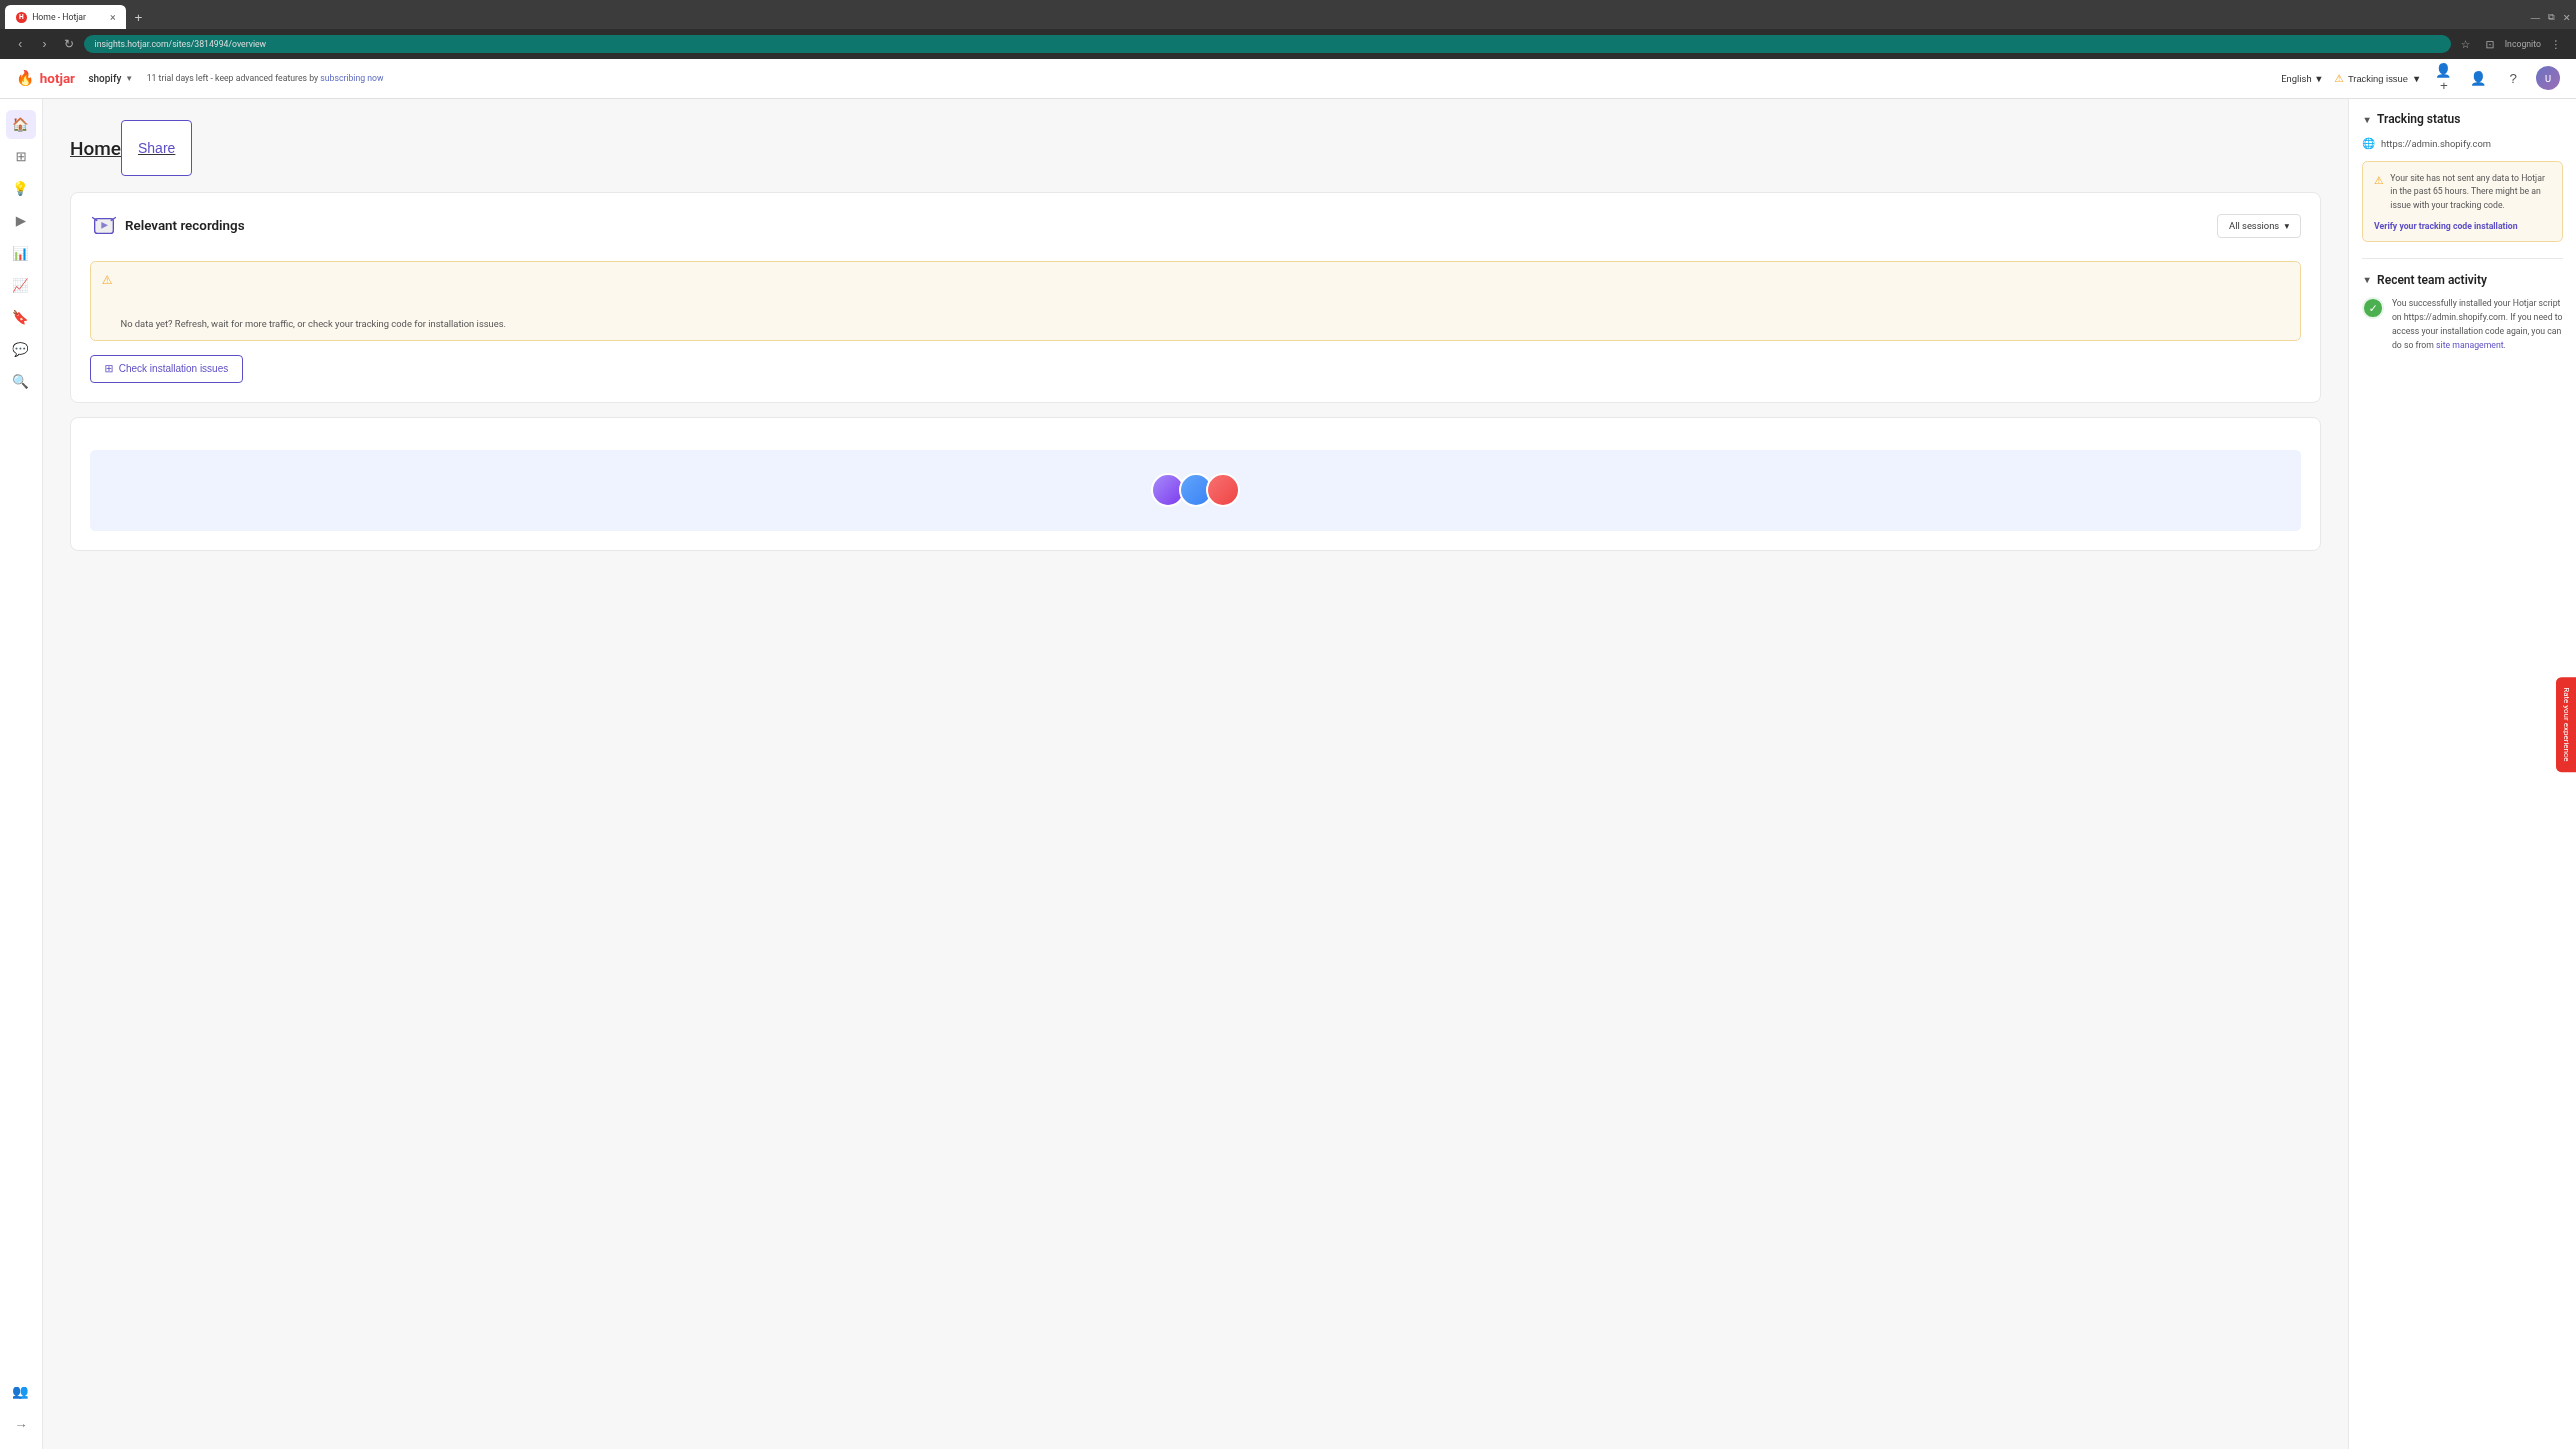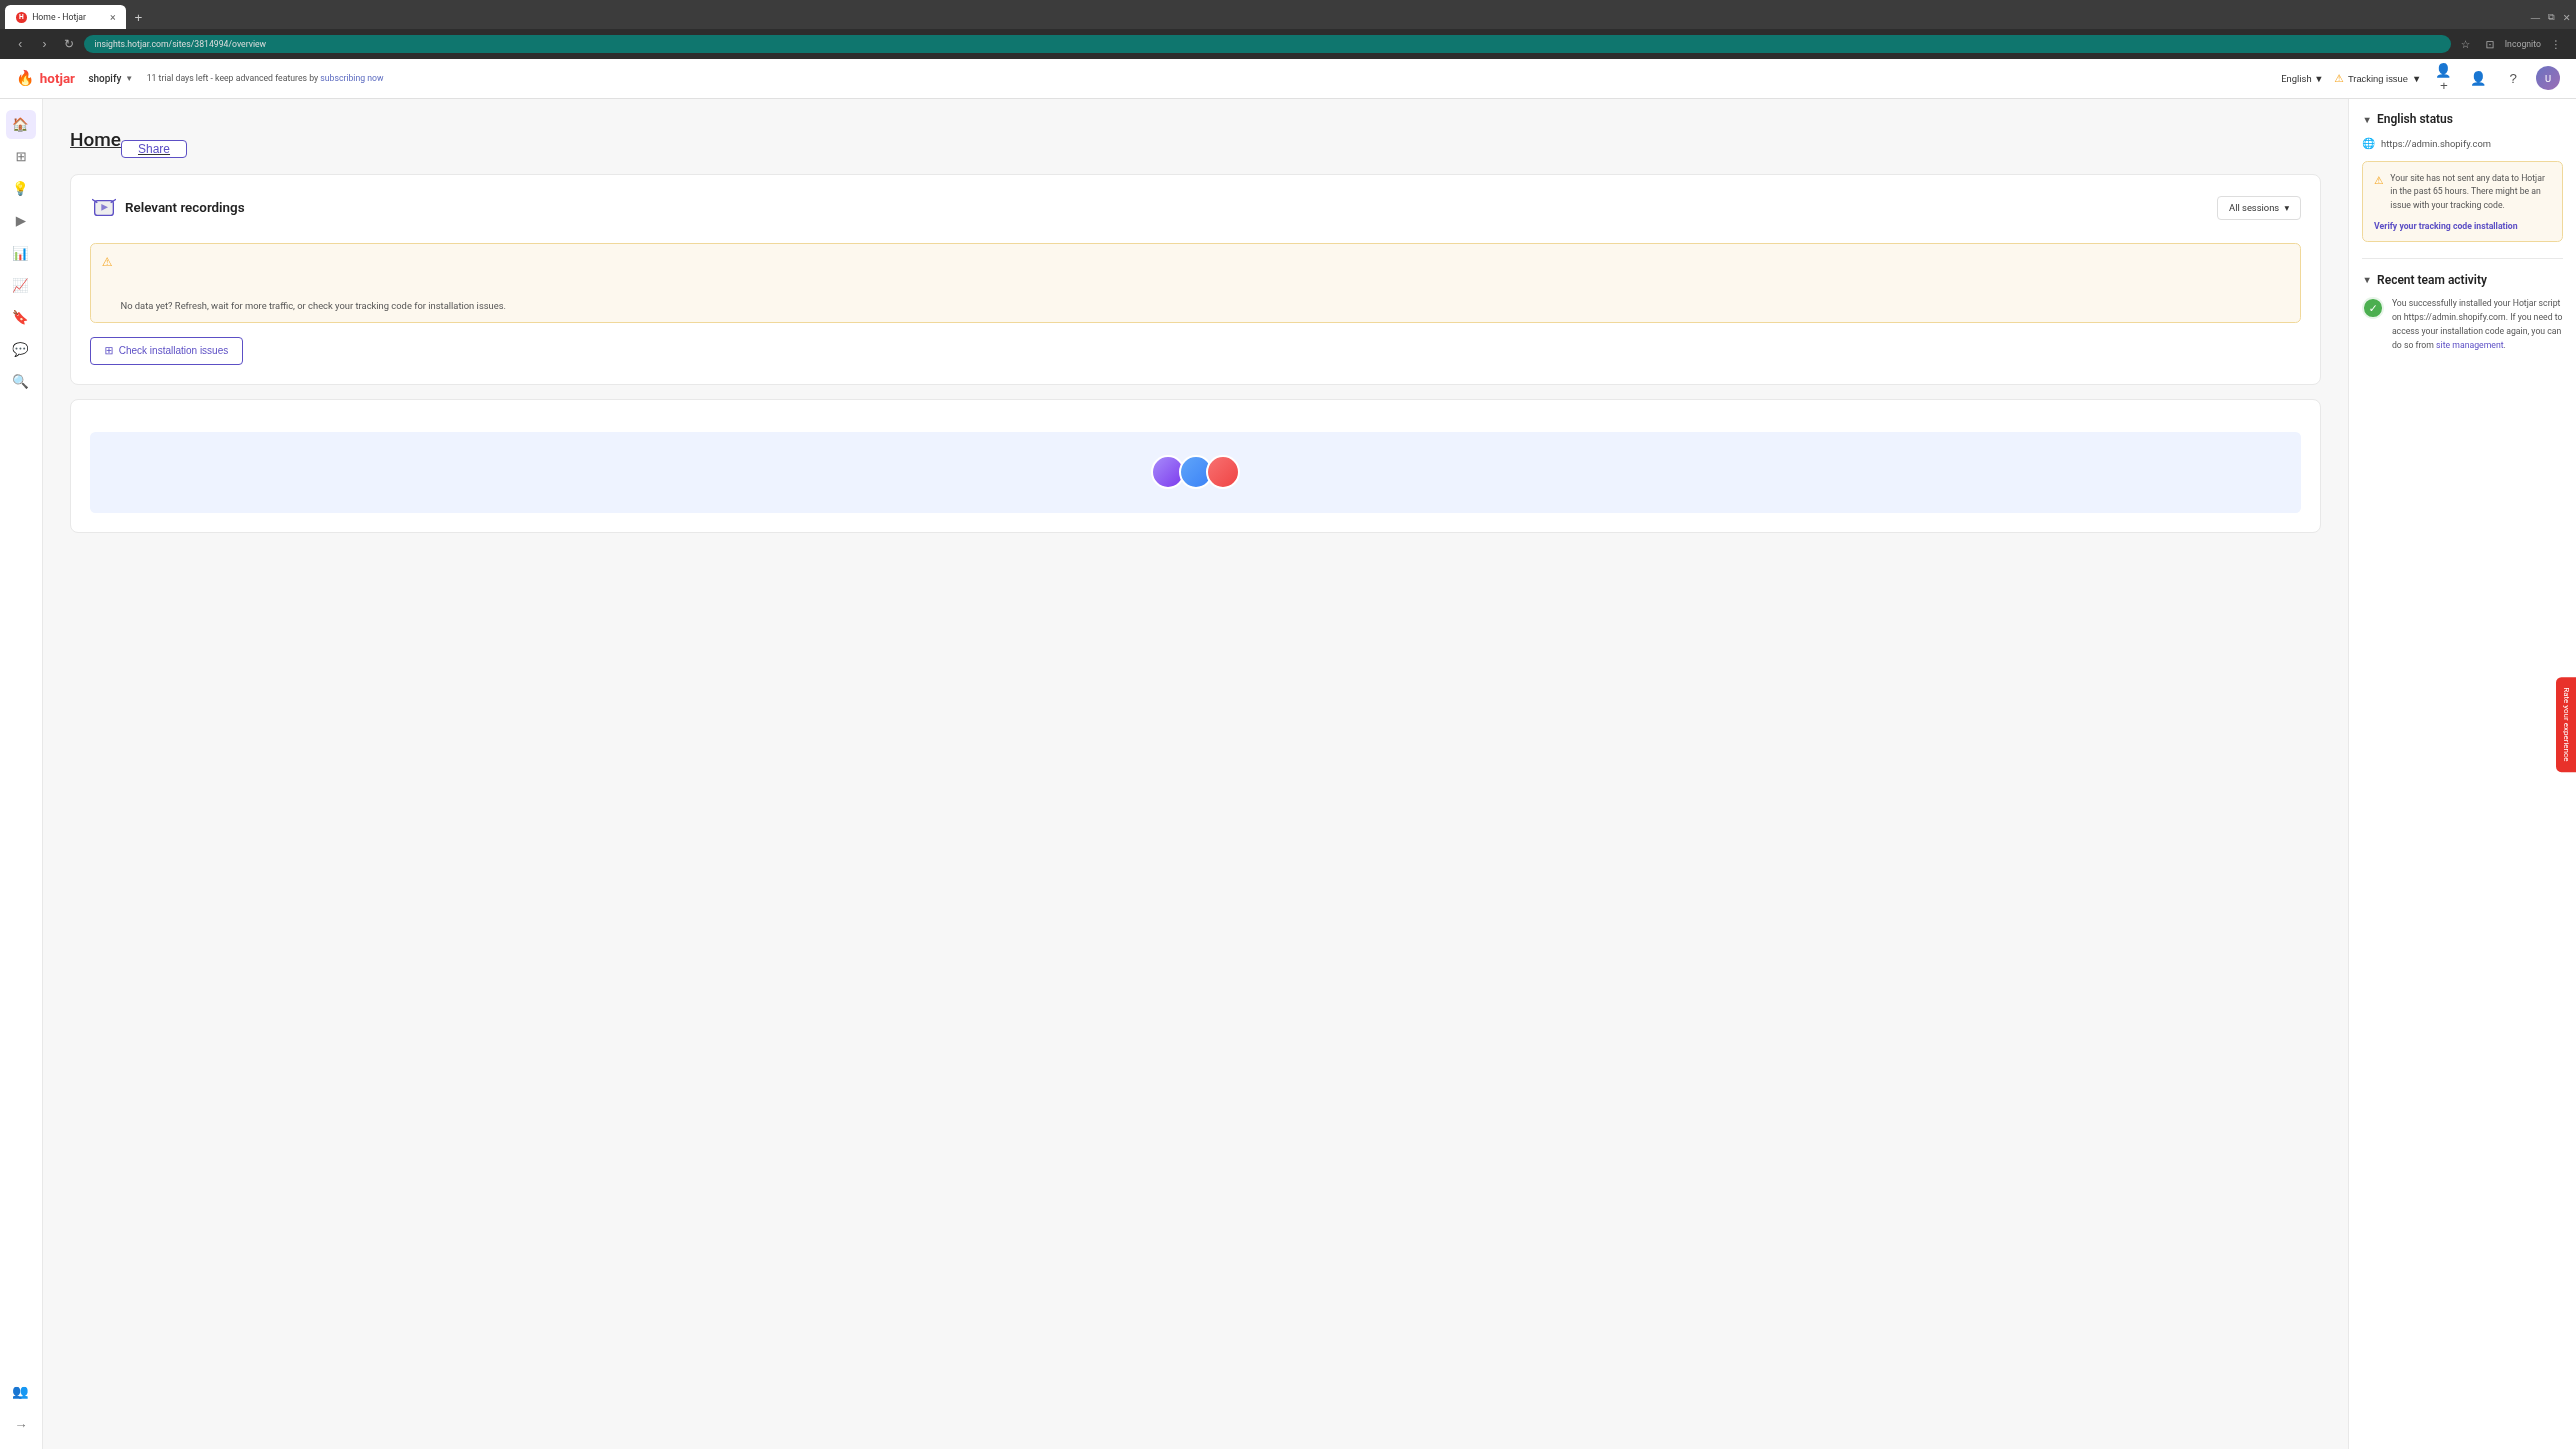--- a/index.html
+++ b/index.html
@@ -43,21 +43,21 @@
     
     .sidebar { width: 43px; background: #fff; border-right: 0.7px solid #e8e8e8; display: flex; flex-direction: column; align-items: center; padding: 10.7px 0; gap: 2.7px; }
     .sidebar-item { width: 29.5px; height: 29.5px; display: flex; align-items: center; justify-content: center; border-radius: 5.4px; cursor: pointer; color: #777; font-size: 13.4px; transition: background 0.2s; }
     .sidebar-item.active { background: #ede9ff; color: #5c4fc5; }
     .sidebar-bottom { margin-top: auto; display: flex; flex-direction: column; align-items: center; gap: 2.7px; }
 
     
     .content-area { flex: 1; overflow-y: auto; padding: 21.5px 27px; background: #f7f7f7; }
     .page-header { display: flex; align-items: center; margin-bottom: 16px; text-decoration: underline; }
     .page-title { font-size: 19px; font-weight: 500; color: #222; }
-    .share-btn { border: 1px solid #5c4fc5; color: #5c4fc5; background: white; padding: 1px 16px; border-radius: 4px; font-size: 12px; cursor: pointer; font-weight: 500; margin-top: 20px; }
+    .share-btn { border: 1px solid #5c4fc5; color: #5c4fc5; background: white; padding: 19px 16px; border-radius: 4px; font-size: 14px; cursor: pointer; font-weight: 500; }
 
     
     .card { background: white; border-radius: 8px; border: 0.7px solid #e8e8e8; padding: 19px; margin-bottom: 13.4px; }
     .card-header { display: flex; align-items: center; justify-content: space-between; margin-bottom: 22px; }
     .card-title-row { display: flex; align-items: center; gap: 8px; }
     .card-icon { width: 27px; height: 27px; display: flex; align-items: center; justify-content: center; }
     .card-title { font-size: 13.4px; font-weight: 600; color: #222; }
     .sessions-dropdown { display: flex; align-items: center; gap: 5.4px; border: 1px solid #ddd; border-radius: 4px; padding: 5.4px 10.7px; cursor: pointer; font-size: 9.4px; color: #333; background: white; }
     .section-heading { font-size: 14.8px; font-weight: 600; color: #222; margin-bottom: 8px; }
     .section-subtext { font-size: 9.4px; color: #666; margin-bottom: 13.4px; line-height: 1.5; }
@@ -235,21 +235,21 @@
             </div>
           </div>
         </div>
       </div>
     </div>
 
     <div class="right-panel">
       <div class="panel-section">
         <div class="panel-section-header">
           <span class="collapse-icon">▼</span>
-          <h3 class="panel-section-title">English status</h3>
+          <h3 class="panel-section-title">Tracking status</h3>
         </div>
 
         <div class="site-url-row">
           <span class="globe-icon">🌐</span>
           <span class="site-url">https://admin.shopify.com</span>
         </div>
 
         <div class="tracking-warning-box">
           <div class="tw-header">
             <span class="warn-icon">⚠</span>

